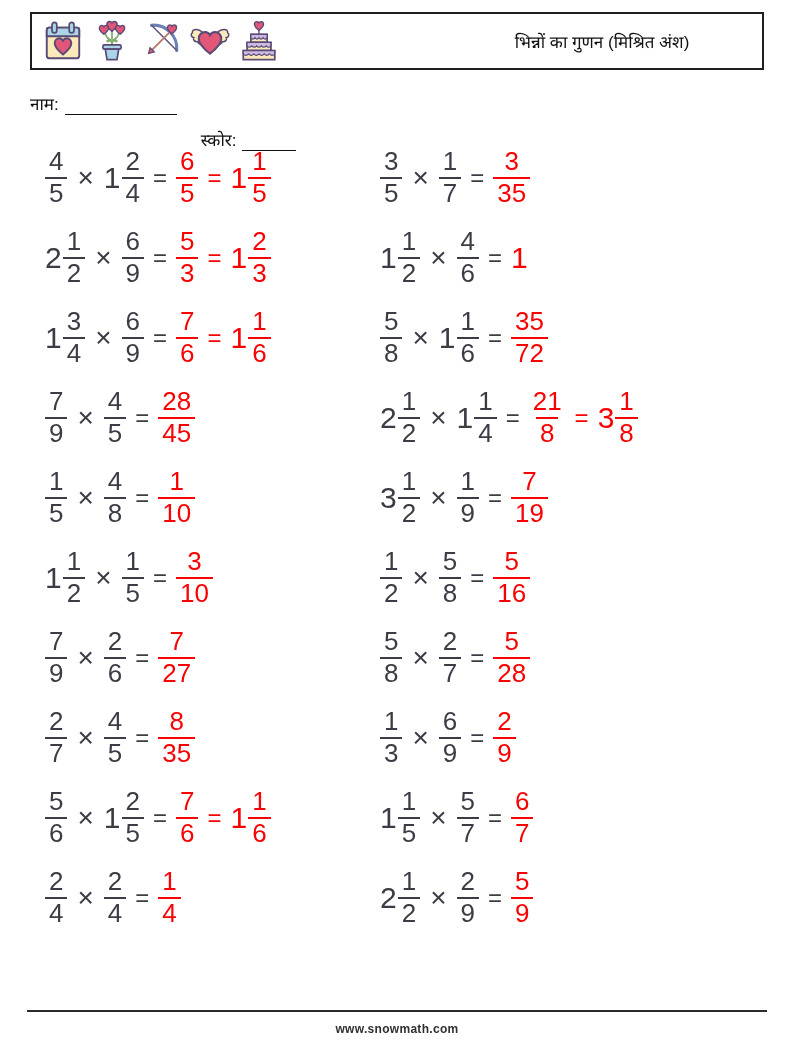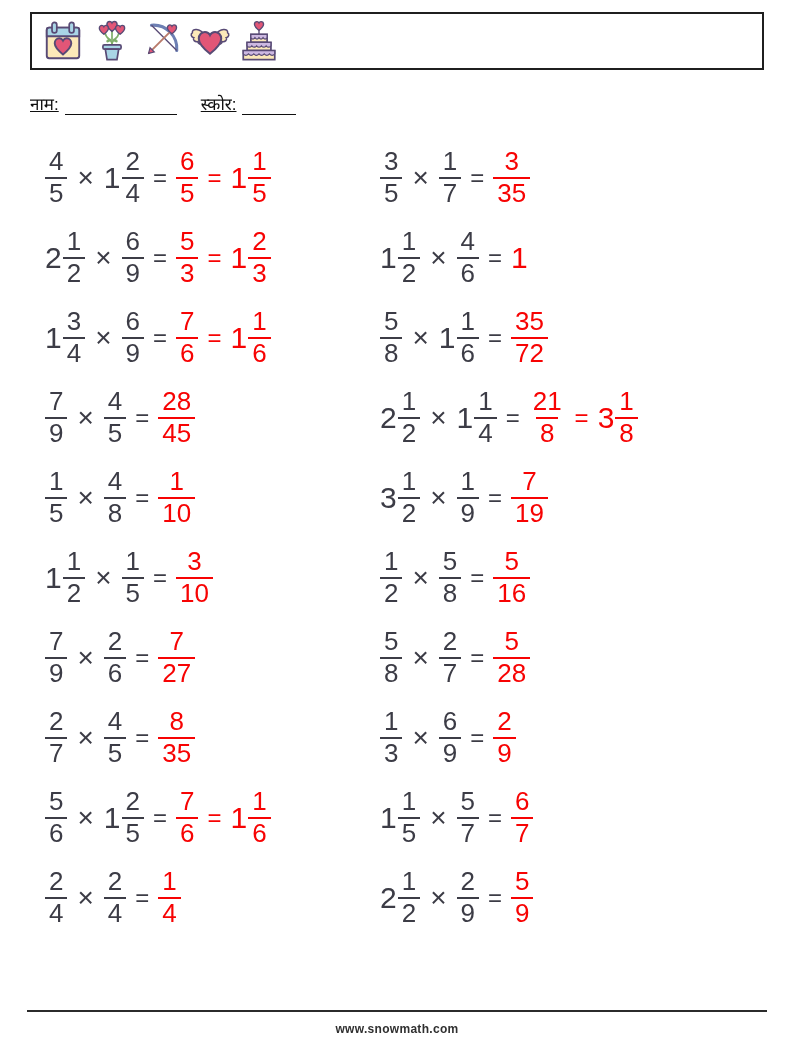--- a/index.html
+++ b/index.html
@@ -15,29 +15,29 @@
   }
   .icons{display:flex;gap:7px;align-items:center;}
   .icon svg{width:42px;height:42px;display:block;}
   .worksheet-title{
     position:absolute;left:420px;right:10px;text-align:center;
     font-size:17px;color:#101010;
   }
   
   .fields-row{
     position:absolute;top:92px;left:30px;right:30px;
-    display:flex;align-items:flex-start;font-size:17px;color:#101010;text-decoration:underline;
+    display:flex;align-items:flex-start;font-size:17px;color:#101010;
   }
   .field{display:flex;align-items:flex-end;}
   .blank{display:inline-block;border-bottom:1.5px solid #101010;margin-left:6px;}
   .blank-name{width:112px;}
   .blank-date{width:98px;}
   .blank-score{width:54px;}
   .field-date{margin-left:auto;}
-  .field-score{margin-left:24px;}
+  .field-score{margin-left:24px;margin-top:36px;}
   
   .problems-grid{
     position:absolute;top:138px;left:0;right:0;
     display:grid;grid-template-columns:335px auto;padding-left:45px;
   }
   .problem{height:80px;display:flex;align-items:center;}
   .dark{color:#3c3c46;}
   .red{color:#f70303;}
   .mixed{display:inline-flex;align-items:center;}
   .whole{font-size:30px;line-height:1;margin-right:1px;}
@@ -111,20 +111,21 @@
         <use href="#heart-shape" transform="translate(22 6.5) scale(0.85)" fill="#e25677" stroke="#584a75" stroke-width="1.7"></use>
         <rect x="13.5" y="15" width="17" height="8.5" fill="#fce9b9" stroke="#584a75" stroke-width="1.8"></rect>
         <path d="M13.5 15 h17 v3.5 q-2.1 3 -4.25 0 q-2.1 3 -4.25 0 q-2.1 3 -4.25 0 q-2.1 3 -4.25 0 Z" fill="#cdb9e2" stroke="#584a75" stroke-width="1.3"></path>
         <rect x="9.5" y="23.5" width="25" height="8.5" fill="#fce9b9" stroke="#584a75" stroke-width="1.8"></rect>
         <path d="M9.5 23.5 h25 v3.5 q-2.5 3 -5 0 q-2.5 3 -5 0 q-2.5 3 -5 0 q-2.5 3 -5 0 q-2.5 3 -5 0 Z" fill="#cdb9e2" stroke="#584a75" stroke-width="1.3"></path>
         <rect x="5.5" y="32" width="33" height="9.5" fill="#fce9b9" stroke="#584a75" stroke-width="1.8"></rect>
         <path d="M5.5 32 h33 v3.5 q-2.75 3 -5.5 0 q-2.75 3 -5.5 0 q-2.75 3 -5.5 0 q-2.75 3 -5.5 0 q-2.75 3 -5.5 0 q-2.75 3 -5.5 0 Z" fill="#cdb9e2" stroke="#584a75" stroke-width="1.3"></path>
       </svg>
     </span>
   </div>
+  <div class="worksheet-title">भिन्नों का गुणन (मिश्रित अंश)</div>
 </div>
 
 <div class="fields-row">
   <div class="field">
     <span>नाम:</span>
     <span class="blank blank-name"></span>
   </div>
   <div class="field field-score">
     <span>स्कोर:</span>
     <span class="blank blank-score"></span>

